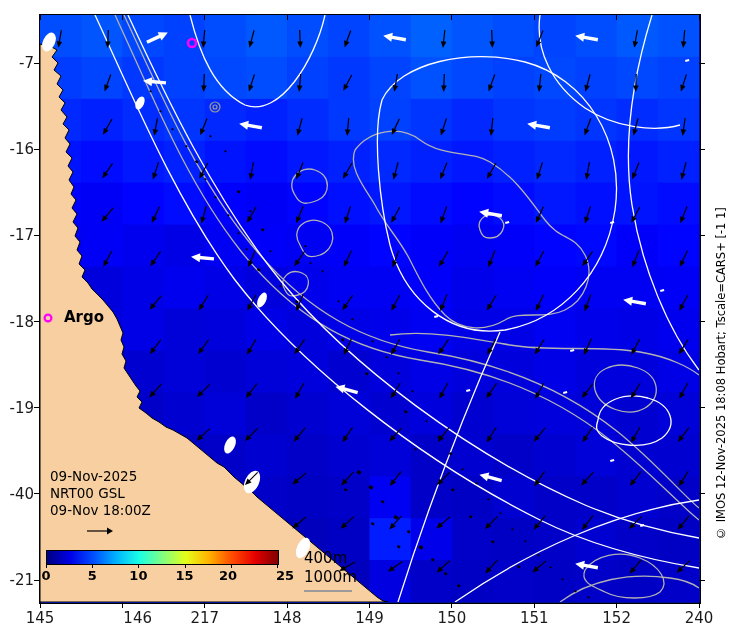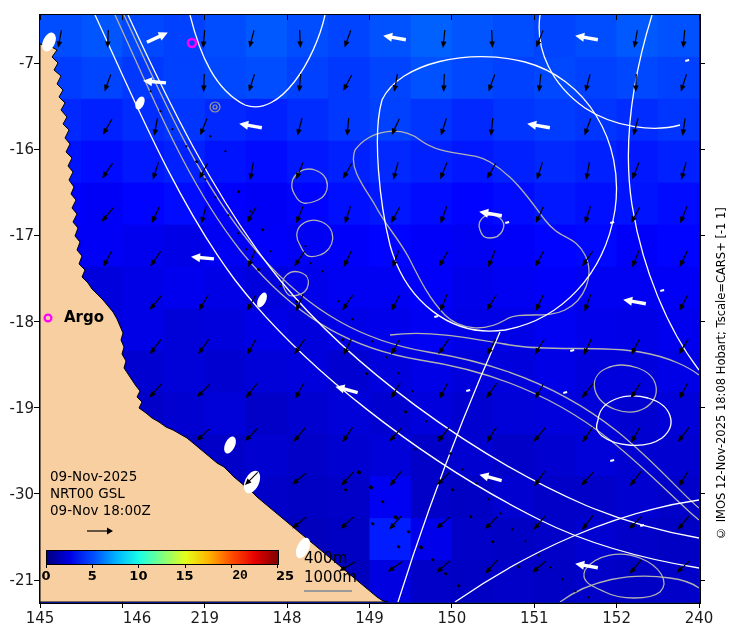--- a/index.html
+++ b/index.html
@@ -996,24 +996,24 @@
         <circle cx="48" cy="318" r="3.4" fill="none" stroke="#ff00ff" stroke-width="2.2"></circle>
       </svg>
   </div>
 
   <div id="axis-layer">
       <div class="tick-stub" style="left: 39.5px; top: 602px; width: 1px; height: 6px;"></div>
       <div class="tick-stub" style="left: 39.5px; top: 15px; width: 1px; height: 5px;"></div>
       <div class="xtick-label" style="left: 18px; top: 609px;">145</div>
       <div class="tick-stub" style="left: 121.875px; top: 602px; width: 1px; height: 6px;"></div>
       <div class="tick-stub" style="left: 121.875px; top: 15px; width: 1px; height: 5px;"></div>
-      <div class="xtick-label" style="left: 115px; top: 609px;">146</div>
+      <div class="xtick-label" style="left: 108px; top: 609px; text-align: right;">146</div>
       <div class="tick-stub" style="left: 204.25px; top: 602px; width: 1px; height: 6px;"></div>
       <div class="tick-stub" style="left: 204.25px; top: 15px; width: 1px; height: 5px;"></div>
-      <div class="xtick-label" style="left: 182.75px; top: 609px;">219</div>
+      <div class="xtick-label" style="left: 182.75px; top: 609px;">217</div>
       <div class="tick-stub" style="left: 286.625px; top: 602px; width: 1px; height: 6px;"></div>
       <div class="tick-stub" style="left: 286.625px; top: 15px; width: 1px; height: 5px;"></div>
       <div class="xtick-label" style="left: 265.125px; top: 609px;">148</div>
       <div class="tick-stub" style="left: 369px; top: 602px; width: 1px; height: 6px;"></div>
       <div class="tick-stub" style="left: 369px; top: 15px; width: 1px; height: 5px;"></div>
       <div class="xtick-label" style="left: 347.5px; top: 609px;">149</div>
       <div class="tick-stub" style="left: 451.375px; top: 602px; width: 1px; height: 6px;"></div>
       <div class="tick-stub" style="left: 451.375px; top: 15px; width: 1px; height: 5px;"></div>
       <div class="xtick-label" style="left: 429.875px; top: 609px;">150</div>
       <div class="tick-stub" style="left: 533.75px; top: 602px; width: 1px; height: 6px;"></div>
@@ -1035,21 +1035,21 @@
       <div class="tick-stub" style="left: 699px; top: 234.84px; width: 6px; height: 1px;"></div>
       <div class="ytick-label" style="left: 2px; top: 226.34px;">-17</div>
       <div class="tick-stub" style="left: 34px; top: 321.01px; width: 6px; height: 1px;"></div>
       <div class="tick-stub" style="left: 699px; top: 321.01px; width: 6px; height: 1px;"></div>
       <div class="ytick-label" style="left: 2px; top: 312.51px;">-18</div>
       <div class="tick-stub" style="left: 34px; top: 407.18px; width: 6px; height: 1px;"></div>
       <div class="tick-stub" style="left: 699px; top: 407.18px; width: 6px; height: 1px;"></div>
       <div class="ytick-label" style="left: 2px; top: 398.68px;">-19</div>
       <div class="tick-stub" style="left: 34px; top: 493.35px; width: 6px; height: 1px;"></div>
       <div class="tick-stub" style="left: 699px; top: 493.35px; width: 6px; height: 1px;"></div>
-      <div class="ytick-label" style="left: 2px; top: 484.85px;">-30</div>
+      <div class="ytick-label" style="left: 2px; top: 484.85px;">-40</div>
       <div class="tick-stub" style="left: 34px; top: 579.52px; width: 6px; height: 1px;"></div>
       <div class="tick-stub" style="left: 699px; top: 579.52px; width: 6px; height: 1px;"></div>
       <div class="ytick-label" style="left: 2px; top: 571.02px;">-21</div>
     </div>
 
   <div class="argo-label">Argo</div>
 
   <div class="stamp">
     <div class="l1">09-Nov-2025</div>
     <div class="l1">NRT00 GSL</div>
@@ -1068,21 +1068,21 @@
     <div class="cb-ticks" id="cb-ticks">
         <div class="cb-tick-stub" style="left: 0px;"></div>
         <div class="cb-tick-num" style="left: -13px;">0</div>
         <div class="cb-tick-stub" style="left: 46.2px;"></div>
         <div class="cb-tick-num" style="left: 33.2px;">5</div>
         <div class="cb-tick-stub" style="left: 92.4px;"></div>
         <div class="cb-tick-num" style="left: 79.4px;">10</div>
         <div class="cb-tick-stub" style="left: 138.6px;"></div>
         <div class="cb-tick-num" style="left: 125.6px;">15</div>
         <div class="cb-tick-stub" style="left: 184.8px;"></div>
-        <div class="cb-tick-num" style="left: 181px; font-family: Liberation Mono, monospace;">20</div>
+        <div class="cb-tick-num" style="left: 169px;">20</div>
         <div class="cb-tick-stub" style="left: 231px;"></div>
         <div class="cb-tick-num" style="left: 226px; text-align: center;">25</div>
       </div>
   </div>
 
   <div class="depth-legend">
     <div>400m</div>
     <div>1000m</div>
     <div class="depth-line" id="depth-line-1000" style="background: rgb(154, 154, 154);"></div>
   </div>

